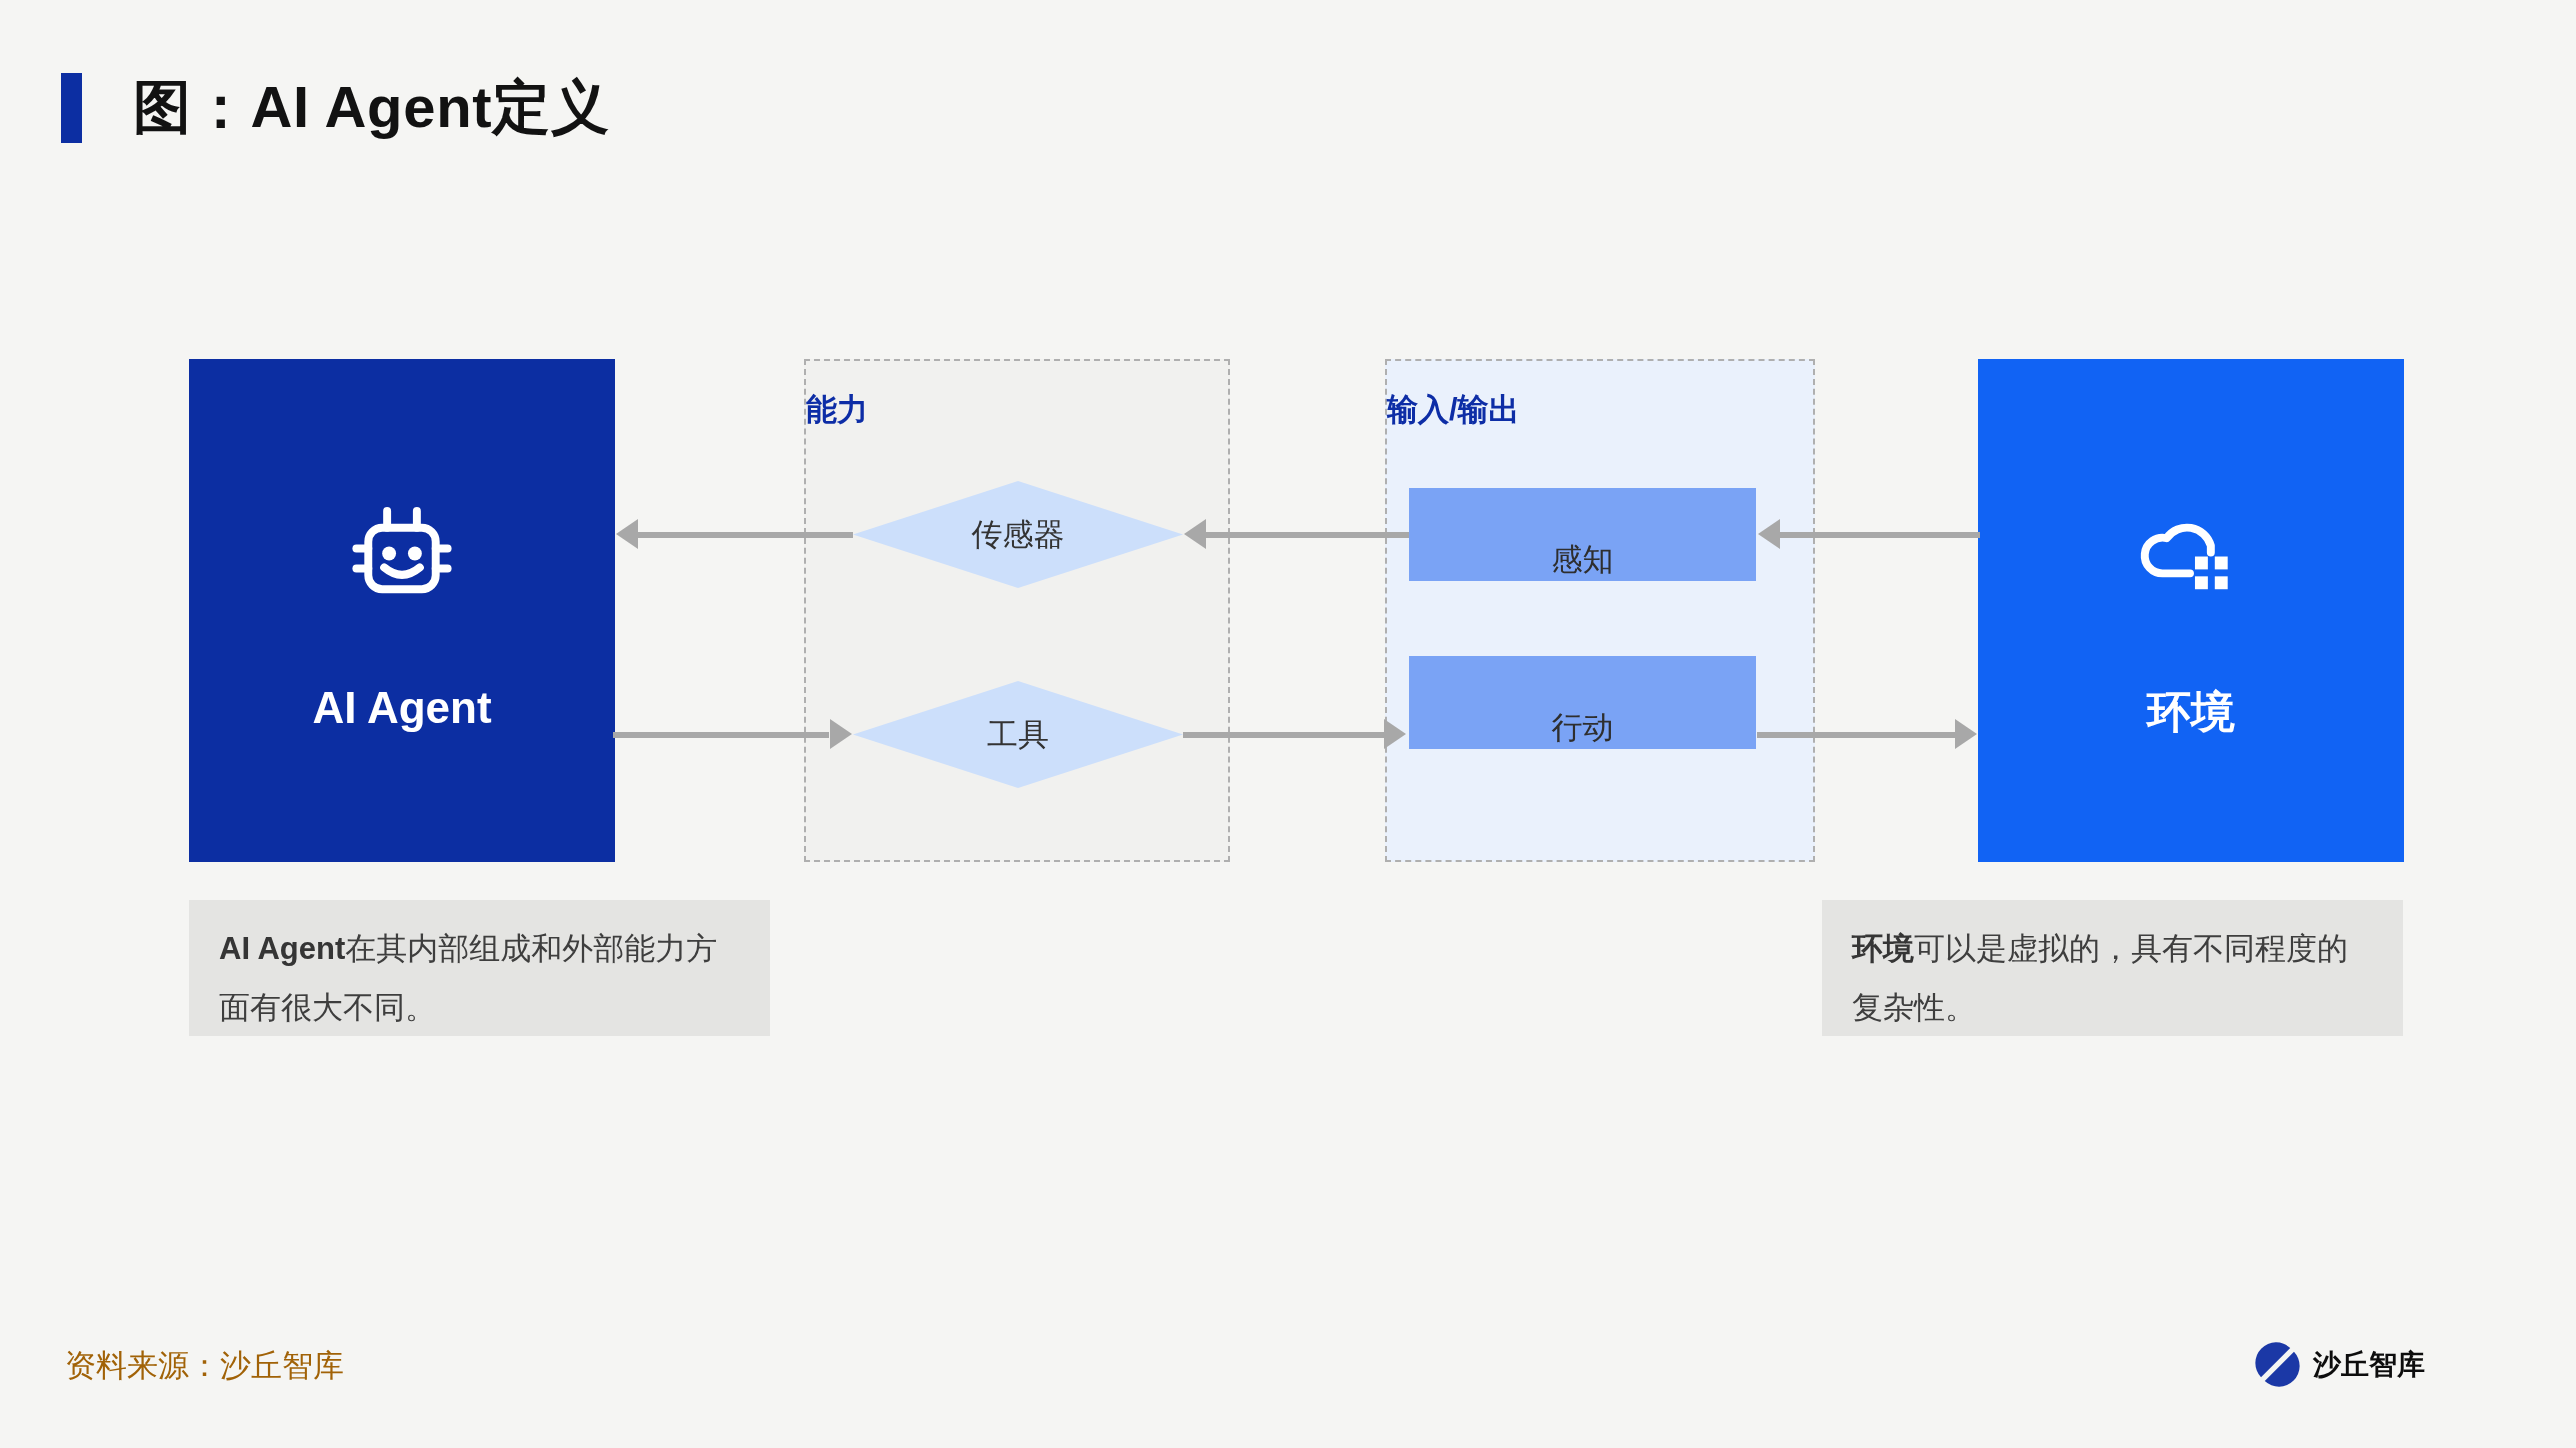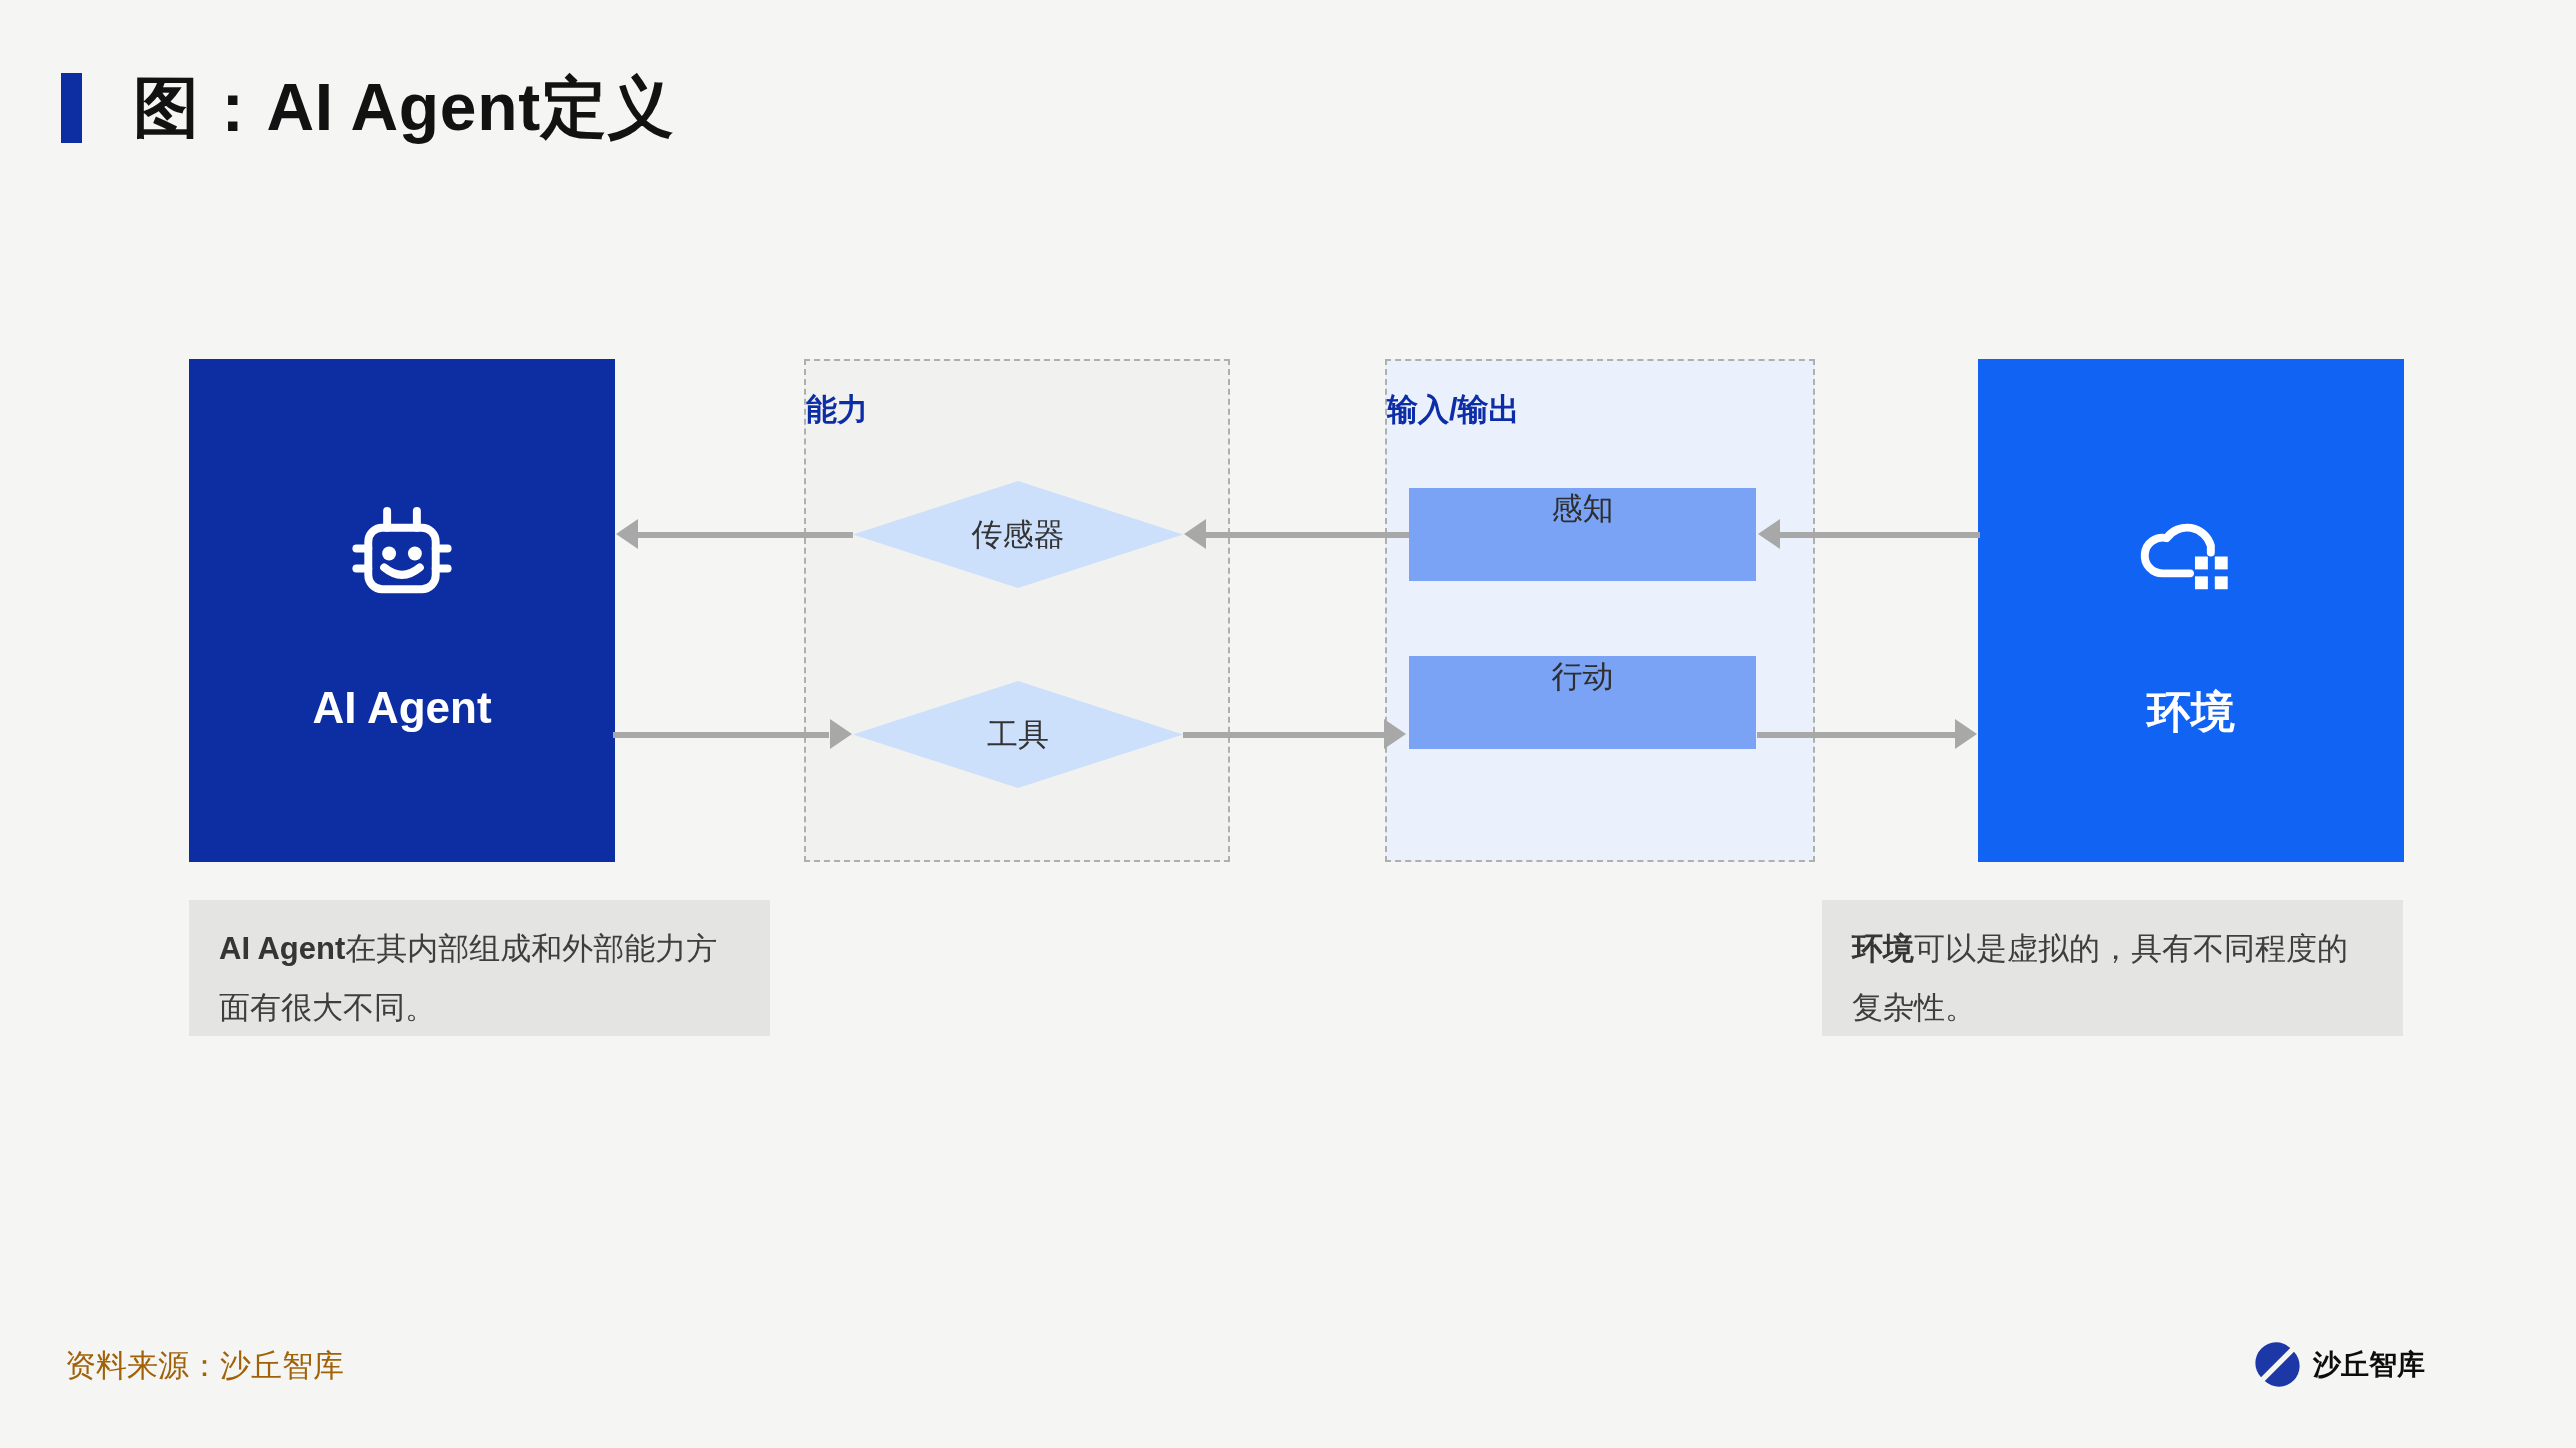--- a/index.html
+++ b/index.html
@@ -9,21 +9,21 @@
     width:2576px; height:1449px;
     background:#F5F5F3;
     font-family:"Liberation Sans", sans-serif;
     overflow:hidden;
   }
 
   
   .accent-bar { position:absolute; left:61px; top:73px; width:21px; height:70px; background:#0C2EA2; }
   .page-title {
     position:absolute; left:133px; top:70px; height:74px; line-height:74px;
-    font-size:66px; font-weight:bold; color:#121212; letter-spacing:0.7px;
+    font-size:58px; font-weight:bold; color:#121212; letter-spacing:0.7px;
   }
 
   
   .node-box { position:absolute; top:359px; height:503px; }
   .agent-box { left:189px;  width:426px; background:#0C2EA2; }
   .env-box   { left:1978px; width:426px; background:#1163F4; }
   .group-box { border:2.2px dashed #AFAFAF; }
   .ability-box { left:804px; width:426px; background:#F1F1EF; }
   .io-box      { left:1385px; width:430px; background:#EAF1FC; }
 
@@ -46,21 +46,21 @@
     display:flex; align-items:center; justify-content:center;
     font-size:31px; color:#333333;
   }
   .diamond-sensor { top:481px; }
   .diamond-tool   { top:681px; }
 
   
   .io-block {
     position:absolute; left:1409px; width:347px; height:93px;
     background:#7AA3F5;
-    display:flex; align-items:flex-start; justify-content:center;
+    display:flex; align-items:flex-end; justify-content:center;
     font-size:31px; color:#2E2E2E;
   }
   .io-perception { top:488px; }
   .io-action     { top:656px; }
 
   
   .arrow-line { position:absolute; height:6px; background:#A8A8A8; }
   .head-left, .head-right {
     position:absolute; width:0; height:0;
     border-top:15.6px solid transparent; border-bottom:15.6px solid transparent;

